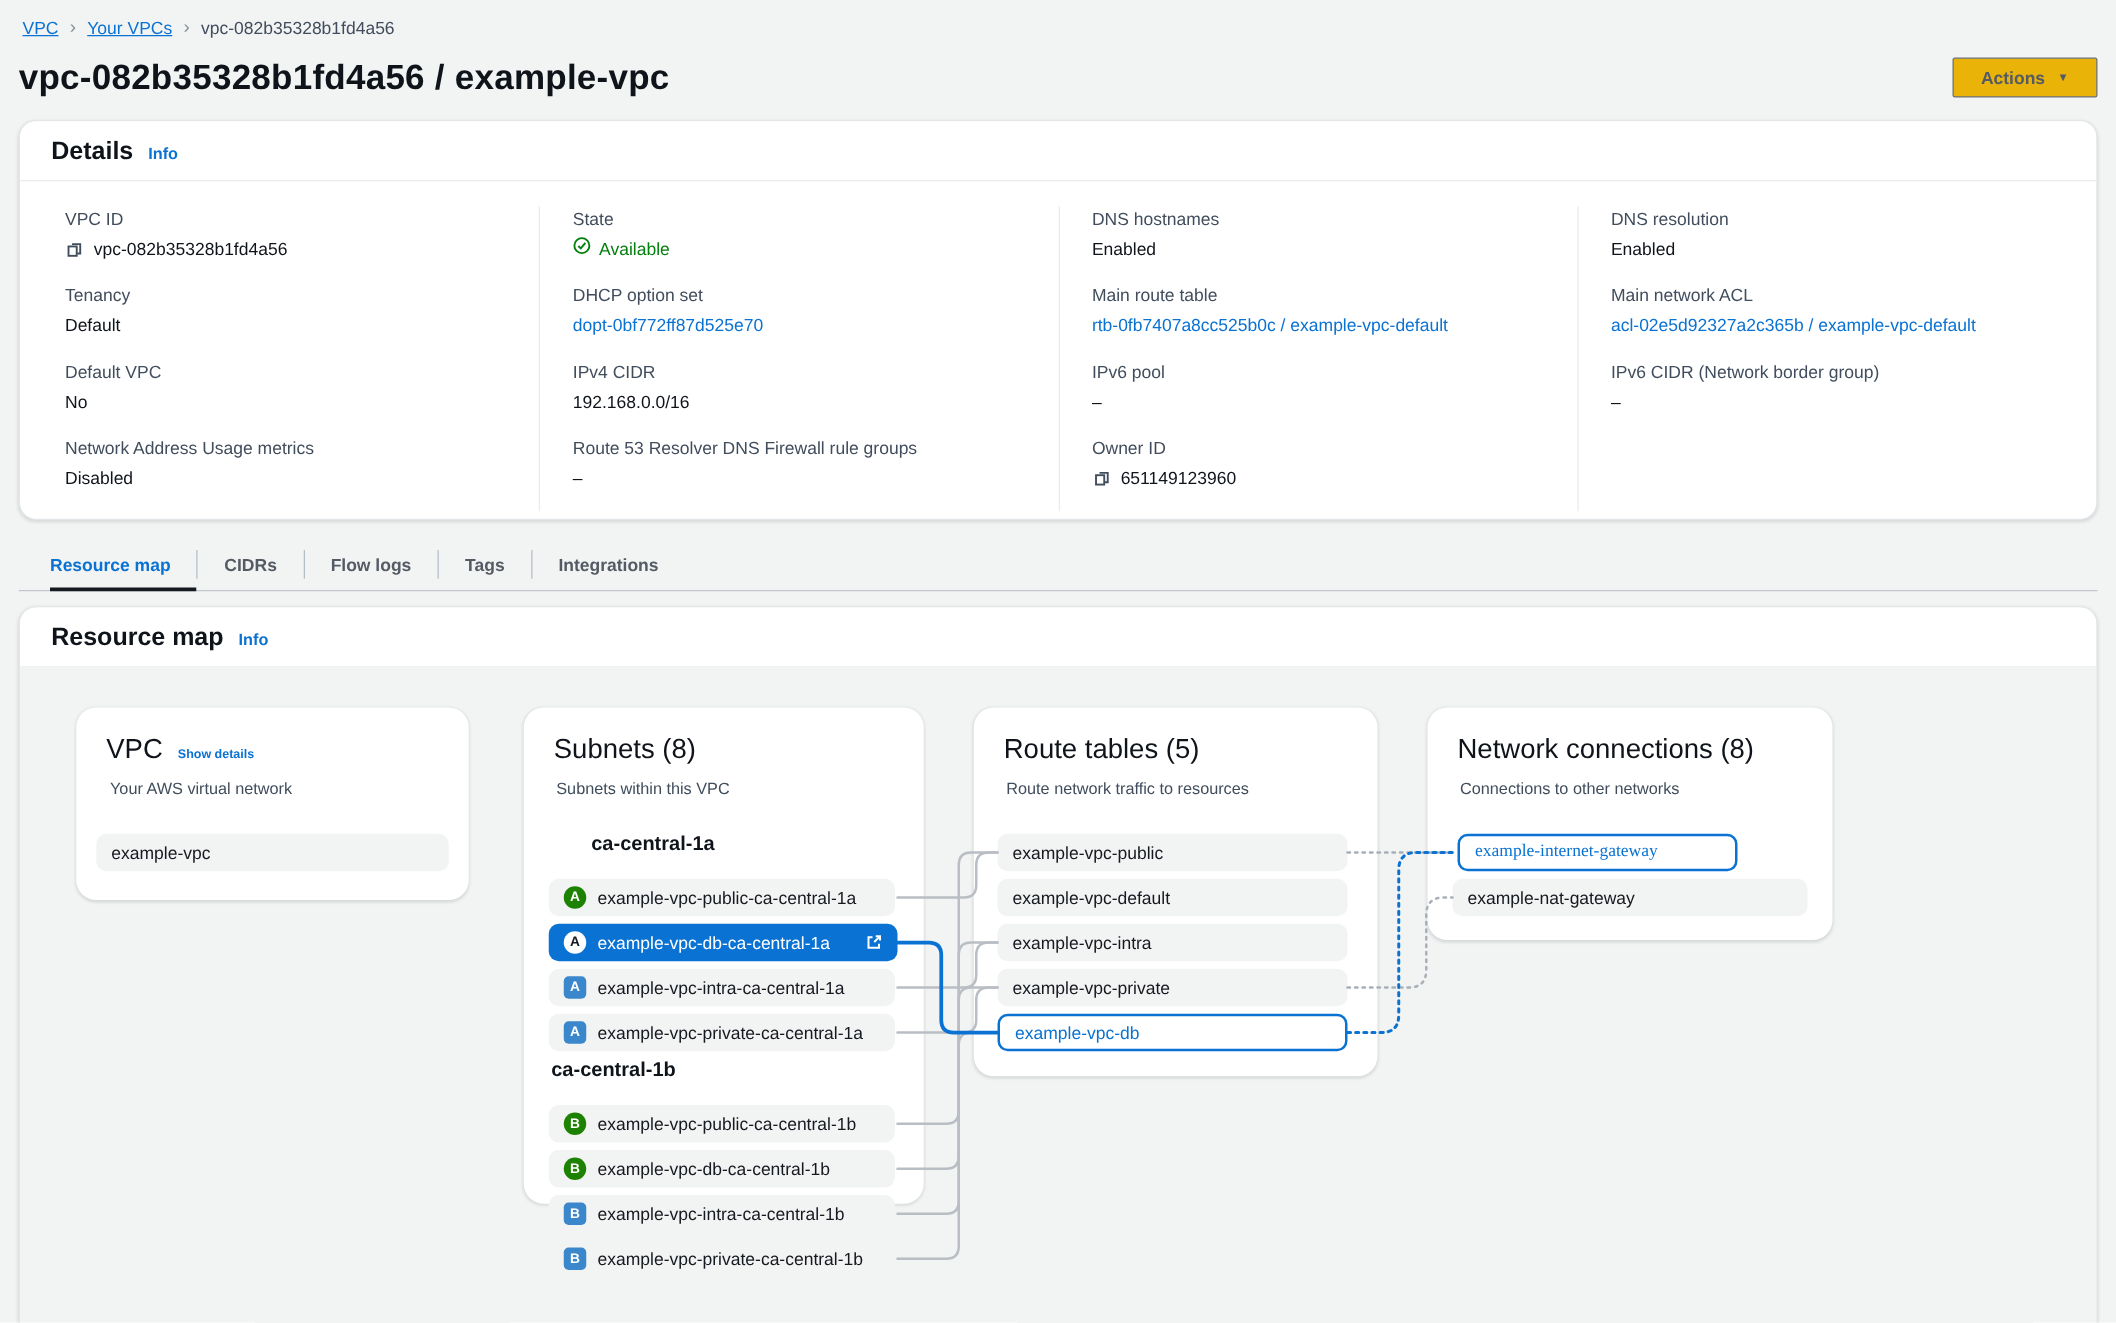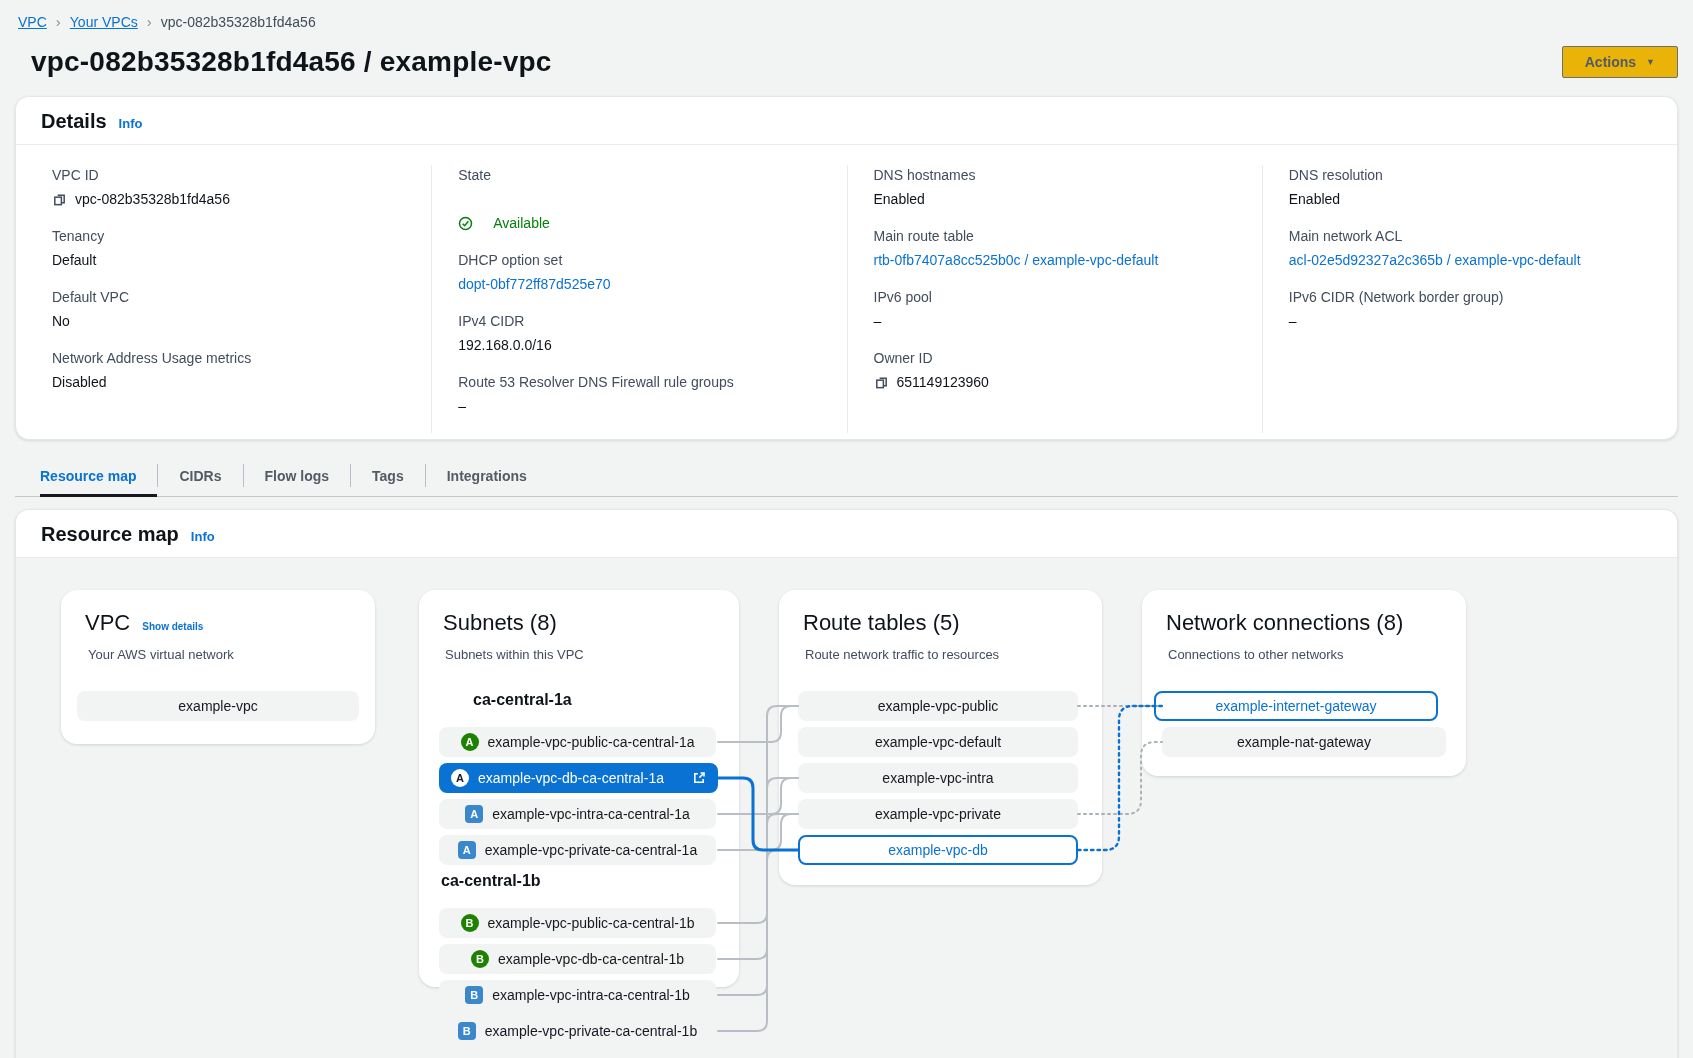--- a/index.html
+++ b/index.html
@@ -12,21 +12,21 @@
   .page{padding:0 15px;}
 
   
   .breadcrumb{padding:14px 2px 0 3px;font-size:14px;display:flex;align-items:center;gap:9px;}
   .breadcrumb a{color:#0972d3;text-decoration:underline;cursor:pointer;}
   .breadcrumb .sep{color:#879196;font-size:15px;line-height:1;transform:translateY(-1px);}
   .crumb-current{color:#414d5c;}
 
   
   .page-header{display:flex;align-items:center;justify-content:space-between;margin-top:10px;height:44px;}
-  h1.page-title{font-size:28px;font-weight:700;margin:16px;letter-spacing:.2px;color:#0f141a;}
+  h1.page-title{font-size:28px;font-weight:700;margin:0;letter-spacing:.2px;color:#0f141a;}
   .btn-actions{
     display:inline-flex;align-items:center;gap:10px;
     background:#eab308;border:1px solid #697078;border-radius:2px;
     padding:7px 22px;font-size:14px;font-weight:700;color:#545b64;
     font-family:inherit;cursor:pointer;
   }
   .btn-actions .caret{font-size:9px;transform:translateY(0px);}
 
   
   .card{
@@ -46,21 +46,21 @@
   .details-grid{display:grid;grid-template-columns:1fr 1fr 1fr 1fr;padding:20px 0 6px 0;}
   .dcol{padding:0 26px 0 26px;}
   .dcol + .dcol{border-left:1px solid #e9ebed;}
   .dcol:first-child{padding-left:36px;}
   .field{margin-bottom:17px;min-height:43px;}
   .flabel{color:#414d5c;font-size:14px;line-height:20px;}
   .fvalue{margin-top:4px;font-size:14px;line-height:20px;color:#0f141a;display:flex;align-items:center;gap:8px;}
   .fvalue a.link{color:#0972d3;text-decoration:none;cursor:pointer;}
   .copy-btn{display:inline-flex;cursor:pointer;color:#414d5c;}
   .copy-btn svg{display:block;}
-  .state-ok{color:#037f0c;display:inline-flex;align-items:center;gap:20px;margin-top:24px;}
+  .state-ok{color:#037f0c;display:inline-flex;gap:6px;}
 
   
   .tabs{display:flex;align-items:stretch;margin-top:15px;border-bottom:1px solid #c1c7cd;padding-left:25px;height:41px;}
   .tab{
     display:flex;align-items:center;padding:0 21px;font-size:14px;font-weight:700;color:#545b64;
     cursor:pointer;position:relative;
   }
   .tab:first-child{padding-left:0;}
   .tab.active{color:#0972d3;}
   .tab.active::after{content:"";position:absolute;left:0;right:0;bottom:-1px;height:3px;background:#16191f;}
@@ -71,21 +71,21 @@
   .mini-card{
     position:absolute;background:#fff;border-radius:16px;
     box-shadow:0 1px 3px rgba(0,28,36,.14);
   }
   .mini-title{position:absolute;left:24px;top:20px;font-size:22px;color:#0f141a;display:flex;align-items:baseline;gap:12px;white-space:nowrap;}
   .mini-link{font-size:10px;font-weight:700;color:#0972d3;cursor:pointer;}
   .mini-sub{position:absolute;left:26px;top:57px;font-size:13px;color:#414d5c;white-space:nowrap;}
   .rm-item{
     position:absolute;height:30px;background:#f2f3f3;border-radius:8px;
     display:flex;align-items:center;padding:0 12px;font-size:14px;color:#16191f;
-    box-sizing:border-box;cursor:pointer;white-space:nowrap;justify-content:center;
+    box-sizing:border-box;cursor:pointer;white-space:nowrap;
   }
   .rm-item.hl{background:#fff;border:2px solid #0972d3;color:#0972d3;}
   .rm-item.selected{background:#0972d3;color:#fff;}
   .subnet-badge{
     width:18px;height:18px;border-radius:4px;background:#3b87cc;color:#fff;
     font-size:11px;font-weight:700;display:flex;align-items:center;justify-content:center;
     margin-right:9px;flex:0 0 auto;
   }
   .subnet-badge.circle{border-radius:50%;background:#1d8102;}
   .rm-item.selected .subnet-badge{background:#fff;color:#16191f;border-radius:50%;}
@@ -348,21 +348,21 @@
         <div class="rm-item hl" style="left:19px;top:245px;width:280px;">
           <span>example-vpc-db</span>
         </div>
       </div>
 
       <div class="mini-card" style="left:1126px;top:32px;width:324px;height:186px;">
         <div class="mini-title">
             <span>Network connections (8)</span>
           </div>
         <div class="mini-sub">Connections to other networks</div>
-        <div class="rm-item hl" style="left:12px;top:101px;width:284px;">
+        <div class="rm-item hl" style="left:24px;top:101px;width:224px;font-family:Liberation Serif, serif;">
           <span>example-internet-gateway</span>
         </div>
         <div class="rm-item" style="left:20px;top:137px;width:284px;">
           <span>example-nat-gateway</span>
         </div>
       </div>
 
       <svg class="connectors" width="1663" height="537" viewBox="0 0 1663 537">
 
         <g fill="none" stroke="#b9bec4" stroke-width="2" stroke-linecap="round">

